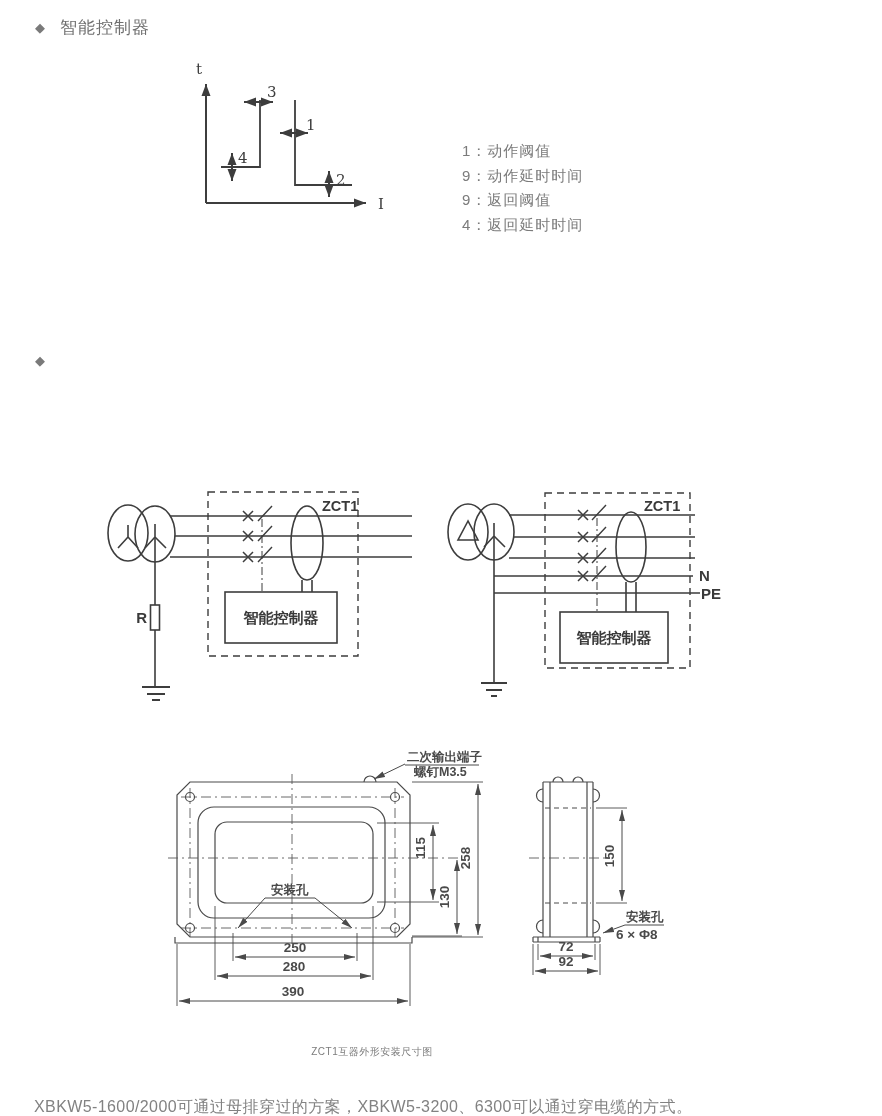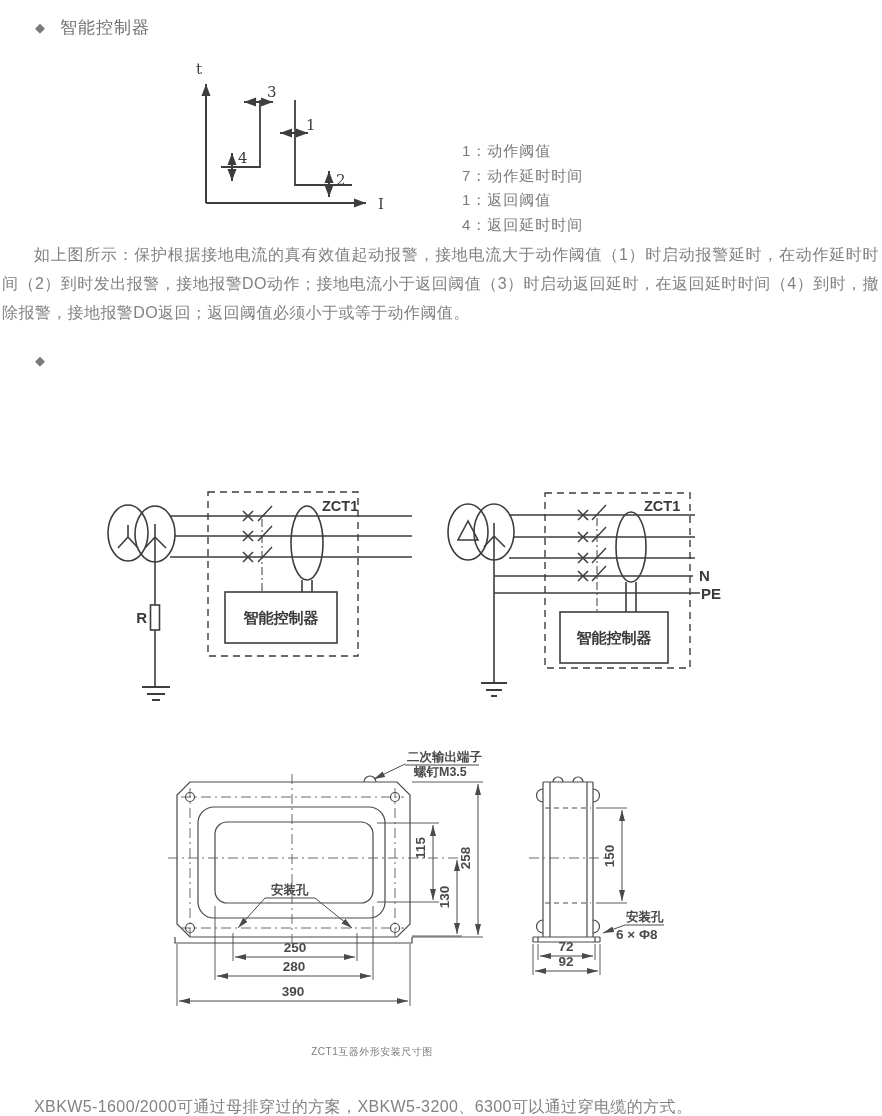--- a/index.html
+++ b/index.html
@@ -27,26 +27,25 @@
 
 <div class="page">
 
   <div class="section-head" style="top:16px;">
     <span class="diamond">◆</span>
     <span>智能控制器</span>
   </div>
 
   <div class="legend">
     <div>1：动作阈值</div>
-    <div>7：动作延时时间</div>
-    <div>1：返回阈值</div>
+    <div>9：动作延时时间</div>
+    <div>9：返回阈值</div>
     <div>4：返回延时时间</div>
   </div>
 
-  <div class="para" style="top:240px;">如上图所示：保护根据接地电流的真有效值起动报警，接地电流大于动作阈值（1）时启动报警延时，在动作延时时间（2）到时发出报警，接地报警DO动作；接地电流小于返回阈值（3）时启动返回延时，在返回延时时间（4）到时，撤除报警，接地报警DO返回；返回阈值必须小于或等于动作阈值。</div>
 
   <div class="section-head" style="top:353px;">
     <span class="diamond">◆</span>
   </div>
 
 
   <div class="caption">ZCT1互器外形安装尺寸图</div>
 
   <div class="para" style="top:1092px;">XBKW5-1600/2000可通过母排穿过的方案，XBKW5-3200、6300可以通过穿电缆的方式。</div>
 

